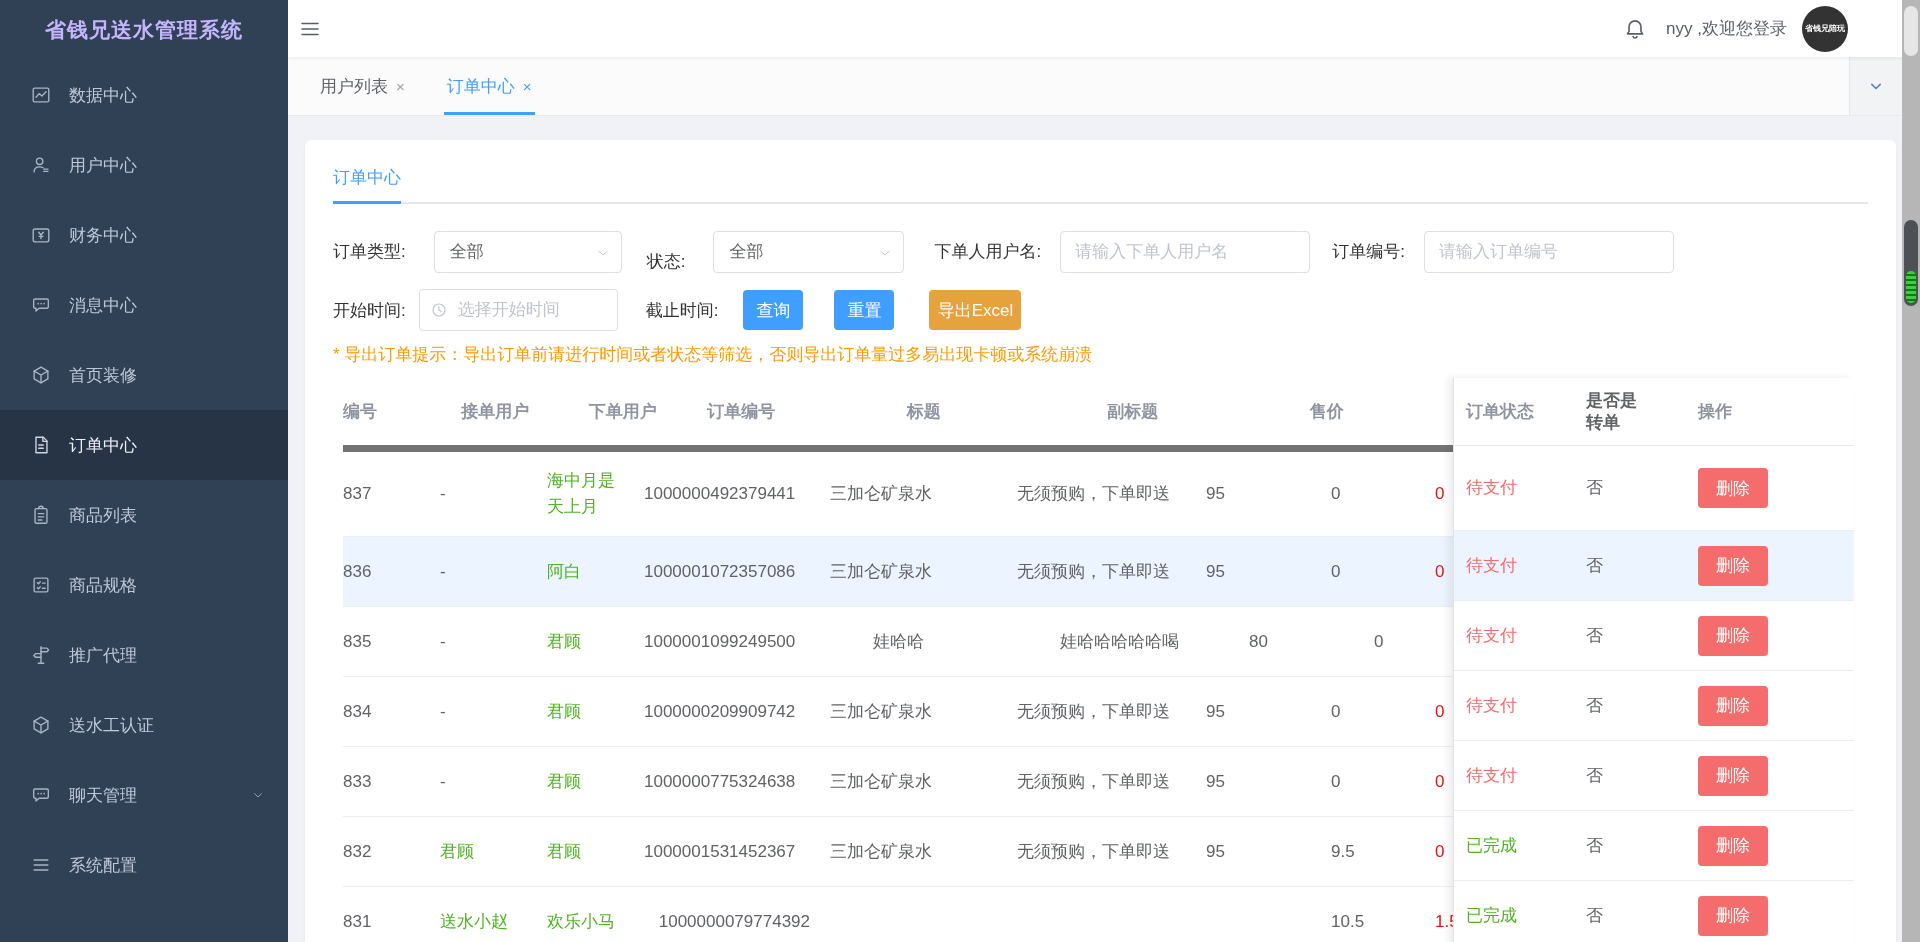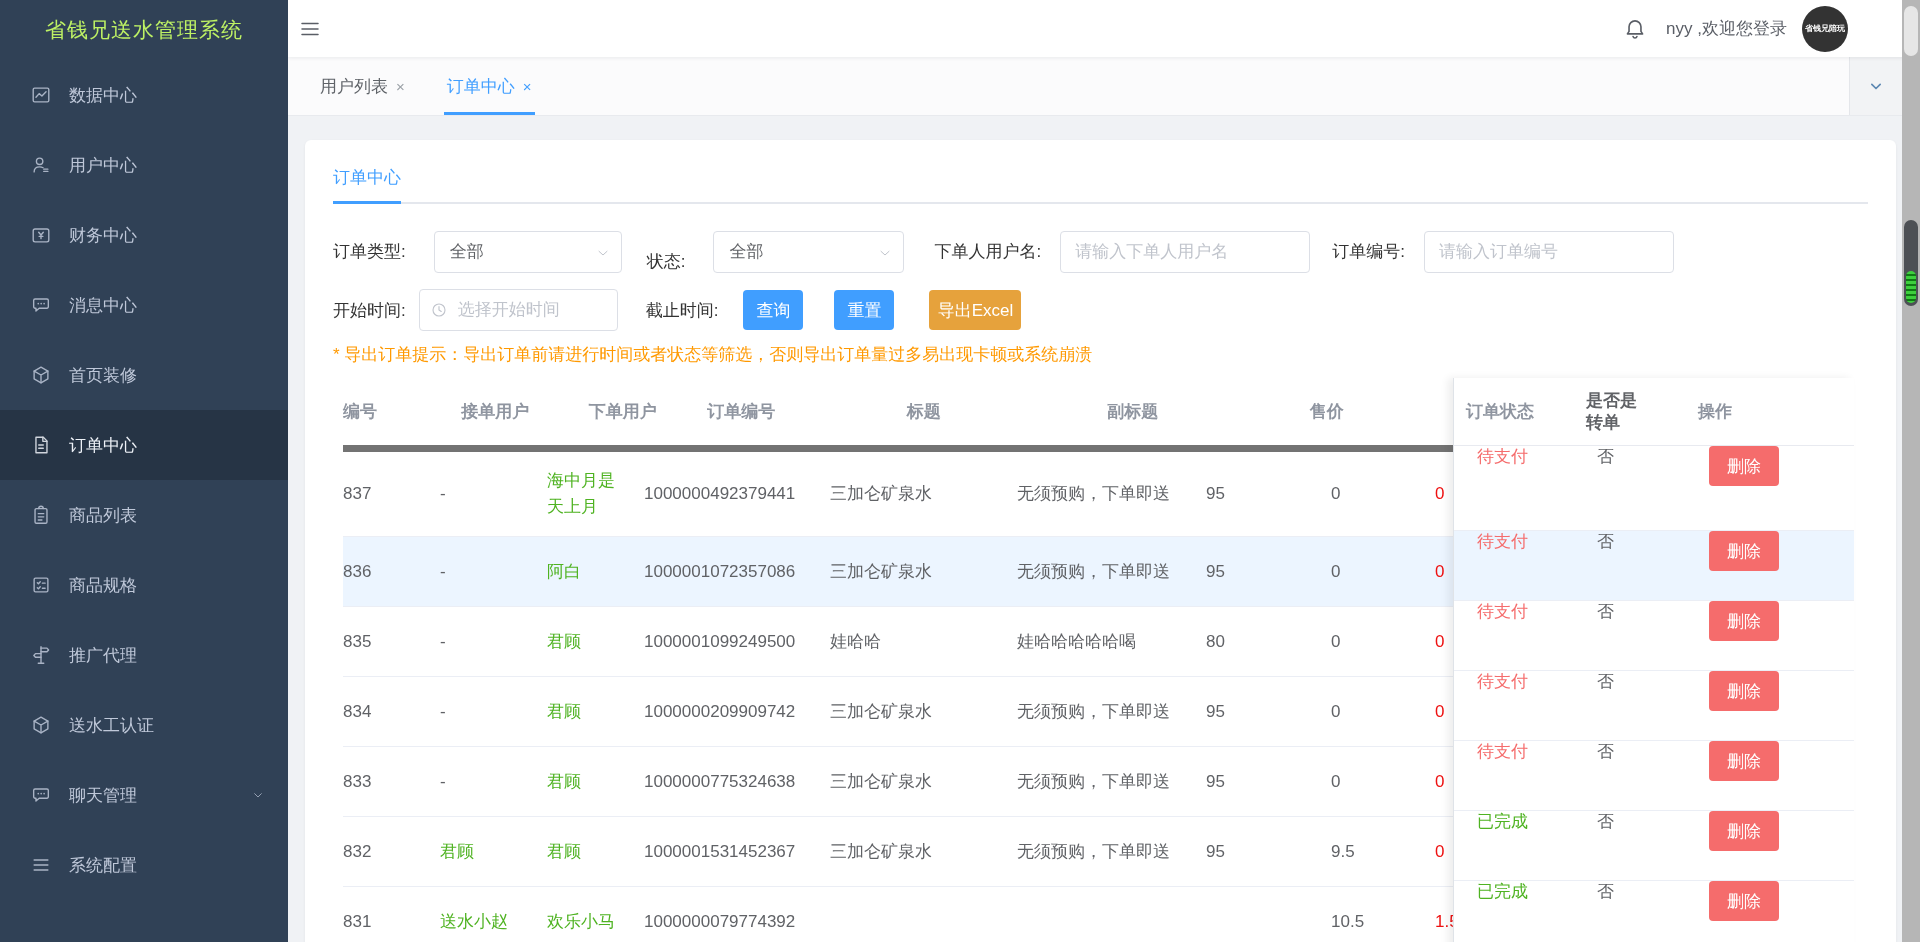--- a/index.html
+++ b/index.html
@@ -6,21 +6,21 @@
   body{
     width:1920px;height:942px;overflow:hidden;position:relative;
     font-family:"Liberation Sans","DejaVu Sans",sans-serif;
     background:#f0f2f5;color:#606266;
   }
   svg{display:block;fill:none;stroke:currentColor;stroke-width:1.5;stroke-linecap:round;stroke-linejoin:round;}
 
   
   .sidebar{position:absolute;left:0;top:0;bottom:0;width:288px;background:#304156;z-index:30;}
   .logo{height:60px;display:flex;align-items:center;justify-content:center;
-        color:#bef264;font-size:21px;font-weight:normal;letter-spacing:1px;}
+        color:#c4b5fd;font-size:21px;font-weight:bold;letter-spacing:1px;}
   .menu-item{height:70px;display:flex;align-items:center;padding:0 22px 0 30px;
         color:#bfc8d9;font-size:17px;cursor:pointer;}
   .menu-item.active{background:#263445;color:#eef2f8;}
   .mi-icon{width:22px;height:22px;margin-right:17px;opacity:.85;}
   .mi-icon svg{width:22px;height:22px;}
   .mi-chevron{margin-left:auto;width:16px;height:16px;opacity:.7;}
   .mi-chevron svg{width:16px;height:16px;}
 
   
   .topbar{position:absolute;left:288px;top:0;right:0;height:57px;background:#fff;
@@ -88,21 +88,21 @@
   .t-hcell{font-size:17px;font-weight:600;color:#8f95a0;padding-right:20px;box-sizing:border-box;line-height:24px;}
   .trow{display:flex;align-items:center;height:69px;border-bottom:1px solid #ebeef5;}
   .trow.tall{height:84px;}
   .trow.hl{background:#ecf5ff;}
   .tcell{font-size:17px;color:#606266;padding-right:20px;box-sizing:border-box;line-height:26px;}
   .tcell.green{color:#4fb322;}
   .tcell.red{color:#ee1111;}
   .fixed-panel{position:absolute;top:0;left:1110px;right:0;bottom:0;
         border-left:1px solid #dfe3e8;box-shadow:-5px 0 8px rgba(0,0,0,.07);background:#fff;}
   .f-head{display:flex;align-items:center;height:67px;border-bottom:1px solid #e8eaf0;background:#fff;}
-  .f-row{display:flex;height:69px;border-bottom:1px solid #ebeef5;background:#fff;padding-left:11px;}
+  .f-row{display:flex;align-items:center;height:69px;border-bottom:1px solid #ebeef5;background:#fff;}
   .f-row.tall{height:84px;}
   .f-row.hl{background:#ecf5ff;}
   .fcell{box-sizing:border-box;font-size:17px;line-height:22px;}
   .fc-status{width:100px;margin-left:12px;}
   .fc-transfer{width:76px;margin-left:20px;color:#606266;}
   .fc-action{margin-left:36px;}
   .status-pending{color:#f56c6c;}
   .status-done{color:#4fb322;}
   .del-btn{width:70px;height:40px;background:#f56c6c;color:#fff;border:none;border-radius:4px;
         font-size:17px;cursor:pointer;font-family:"Liberation Sans","DejaVu Sans",sans-serif;}
@@ -364,21 +364,21 @@
             <div class="tcell" style="width: 189px;">无须预购，下单即送</div>
             <div class="tcell" style="width: 125px;">95</div>
             <div class="tcell" style="width: 104px;">0</div>
             <div class="tcell red" style="width: 300px;">0</div>
           </div>
           <div class="trow">
             <div class="tcell" style="width: 97px;">835</div>
             <div class="tcell" style="width: 107px;">-</div>
             <div class="tcell green" style="width: 97px;">君顾</div>
             <div class="tcell" style="width: 186px;">1000001099249500</div>
-            <div class="tcell" style="width: 187px;">娃哈哈</div>
+            <div class="tcell" style="width: 187px; margin-left: 43px;">娃哈哈</div>
             <div class="tcell" style="width: 189px;">娃哈哈哈哈哈喝</div>
             <div class="tcell" style="width: 125px;">80</div>
             <div class="tcell" style="width: 104px;">0</div>
             <div class="tcell red" style="width: 300px;">0</div>
           </div>
           <div class="trow">
             <div class="tcell" style="width: 97px;">834</div>
             <div class="tcell" style="width: 107px;">-</div>
             <div class="tcell green" style="width: 97px;">君顾</div>
             <div class="tcell" style="width: 186px;">1000000209909742</div>
@@ -407,21 +407,21 @@
             <div class="tcell" style="width: 187px;">三加仑矿泉水</div>
             <div class="tcell" style="width: 189px;">无须预购，下单即送</div>
             <div class="tcell" style="width: 125px;">95</div>
             <div class="tcell" style="width: 104px;">9.5</div>
             <div class="tcell red" style="width: 300px;">0</div>
           </div>
           <div class="trow">
             <div class="tcell" style="width: 97px;">831</div>
             <div class="tcell green" style="width: 107px;">送水小赵</div>
             <div class="tcell green" style="width: 97px;">欢乐小马</div>
-            <div class="tcell" style="width: 186px;">1000000079774392</div>
+            <div class="tcell" style="width: 186px; text-align: right;">1000000079774392</div>
             <div class="tcell" style="width: 187px;"></div>
             <div class="tcell" style="width: 189px;"></div>
             <div class="tcell" style="width: 125px;"></div>
             <div class="tcell" style="width: 104px;">10.5</div>
             <div class="tcell red" style="width: 300px;">1.5</div>
           </div>
         </div>
       <div class="fixed-panel">
         <div class="f-head" id="fhead">
             <div class="t-hcell fcell fc-status">订单状态</div>

